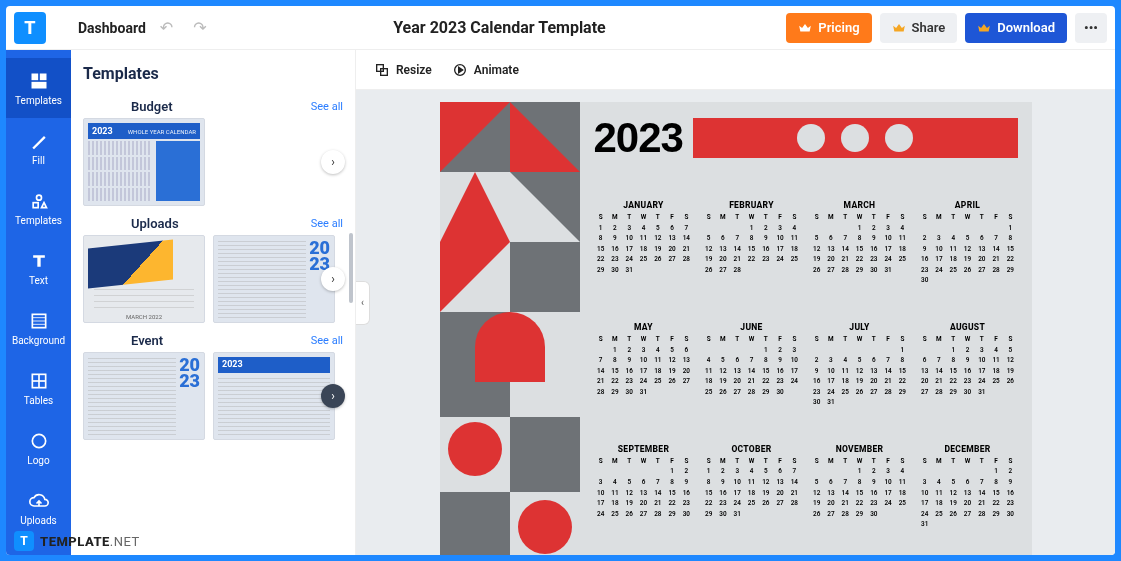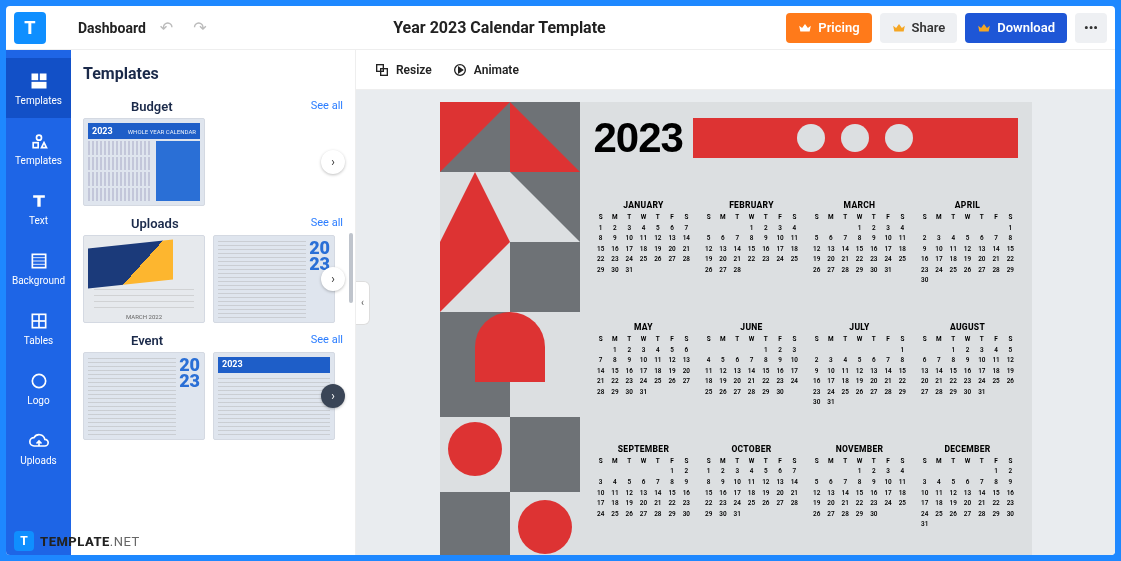--- a/index.html
+++ b/index.html
@@ -30,21 +30,21 @@
 .rail-item .ri-icon { font-size: 18px; width: 20px; height: 20px; display: flex; align-items: center; justify-content: center; }
 .rail-item .ri-label { font-size: 10px; }
 
 
 .side-panel { width: 285px; background: #fff; display: flex; flex-direction: column; border-right: 1px solid #eee; position: relative; }
 .side-panel h2 { font-size: 16px; font-weight: 700; padding: 14px 12px 10px; color: #1b2a4a; }
 .search-wrap { margin: 0 12px 10px; border: 1px solid #ddd; border-radius: 4px; display: flex; align-items: center; padding: 6px 8px; gap: 6px; }
 .search-wrap input { border: none; outline: none; flex: 1; font-size: 13px; color: #666; }
 .search-wrap .sicon { color: #444; font-size: 14px; }
 .panel-scroll { flex: 1; overflow: hidden; padding: 0 12px 12px; position: relative; }
-.cat-head { display: flex; justify-content: space-between; align-items: flex-start; margin: 6px 0 4px; padding-left: 48px; }
+.cat-head { display: flex; justify-content: space-between; align-items: center; margin: 6px 0 4px; padding-left: 48px; }
 .cat-head .cname { font-size: 13px; font-weight: 600; color: #1b2a4a; }
 .cat-head .seeall { font-size: 11px; color: #2b7dff; cursor: pointer; }
 .thumbs { display: flex; gap: 8px; position: relative; }
 .thumb { width: 122px; height: 88px; background: #dfe5ee; border: 1px solid #d4d9e2; border-radius: 2px; position: relative; overflow: hidden; flex-shrink: 0; }
 .thumb.small-year { display:flex; }
 .thumb .bluebar { position:absolute; top:4px; left:4px; right:4px; height:16px; background:#1e5ec8; color:#fff; font-size:9px; font-weight:700; display:flex; align-items:center; padding:0 4px; }
 .thumb .bluebar .yr { margin-right:auto; }
 .thumb .bluebar .txt { font-size:6px; font-weight:400; opacity:.9; }
 .thumb .bigblue { position:absolute; right:4px; top:22px; width:44px; bottom:4px; background:#2a6fd6; }
 .thumb .minirows { position:absolute; left:4px; top:22px; right:52px; bottom:4px; display:flex; flex-direction:column; gap:2px; }
@@ -137,20 +137,28 @@
             <svg width="20" height="20" viewBox="0 0 24 24" fill="#fff">
               <rect x="3" y="3" width="8" height="8"></rect>
               <rect x="13" y="3" width="8" height="8"></rect>
               <rect x="3" y="13" width="18" height="8"></rect>
             </svg>
           </div>
           <div class="ri-label">Templates</div>
         </div>
         <div class="rail-item">
           <div class="ri-icon">
+            <svg width="20" height="20" viewBox="0 0 24 24" fill="#fff">
+              <path d="M4 20l14-14 2 2L6 22z"></path>
+            </svg>
+          </div>
+          <div class="ri-label">Fill</div>
+        </div>
+        <div class="rail-item">
+          <div class="ri-icon">
             <svg width="20" height="20" viewBox="0 0 24 24" fill="none" stroke="#fff" stroke-width="2">
               <circle cx="12" cy="8" r="3"></circle>
               <rect x="5" y="14" width="6" height="6"></rect>
               <path d="M15 20l3-6 3 6z"></path>
             </svg>
           </div>
           <div class="ri-label">Templates</div>
         </div>
         <div class="rail-item">
           <div class="ri-icon">

